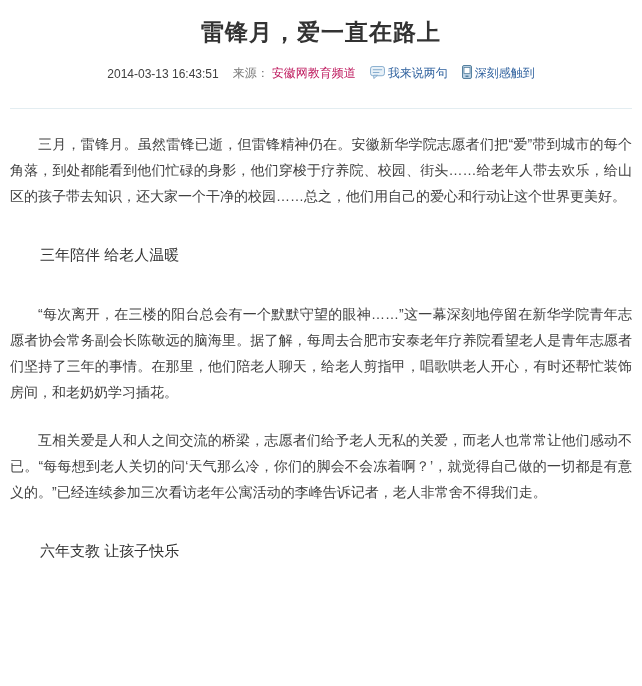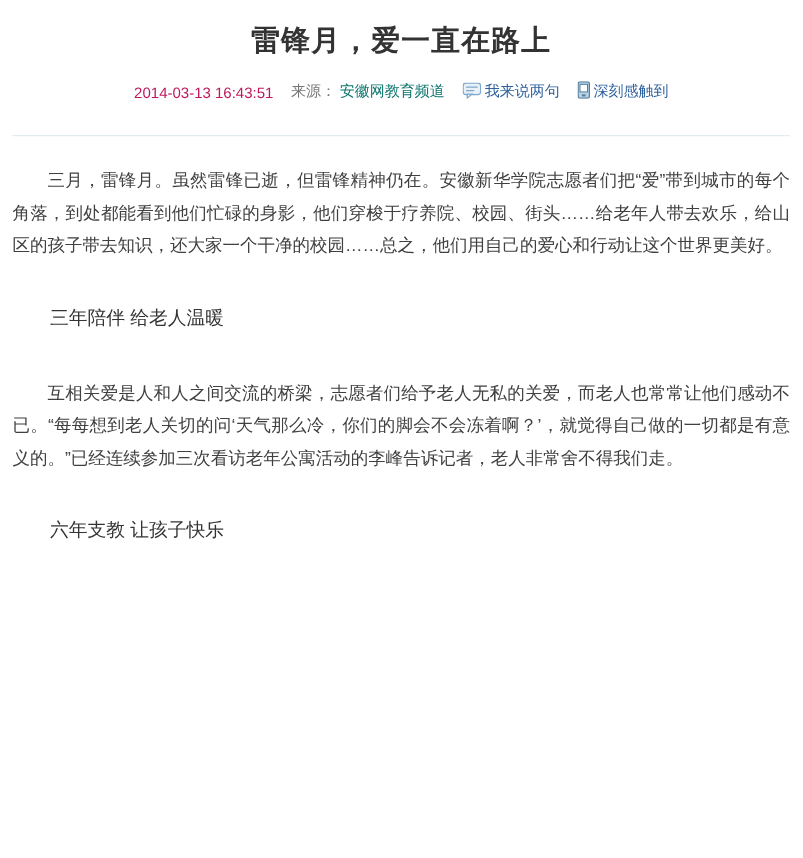--- a/index.html
+++ b/index.html
@@ -23,24 +23,24 @@
   .meta-bar {
     margin-top:18px;
     display:flex;
     justify-content:center;
     align-items:center;
     font-size:12px;
     color:#8a8a8a;
     gap:14px;
   }
   .meta-group { display:inline-flex; align-items:flex-end; gap:3px; }
-  .meta-date { color:#be185d; }
+  .meta-date { color:#404040; }
   .meta-source-label { color:#777777; }
   a.meta-link {
-    color:#0f766e;
+    color:#be185d;
     text-decoration:none;
     cursor:pointer;
   }
   a.meta-link.soft { color:#2f619e; }
   .icon-svg { display:inline-block; vertical-align:middle; }
 
   .divider {
     margin:26px 10px 0 10px;
     border-top:1px solid #e3edf1;
     height:0;
@@ -105,20 +105,21 @@
     </span>
   </div>
 
   <div class="divider"></div>
 
   <div class="article-body">
     <p>三月，雷锋月。虽然雷锋已逝，但雷锋精神仍在。安徽新华学院志愿者们把“爱”带到城市的每个角落，到处都能看到他们忙碌的身影，他们穿梭于疗养院、校园、街头……给老年人带去欢乐，给山区的孩子带去知识，还大家一个干净的校园……总之，他们用自己的爱心和行动让这个世界更美好。</p>
 
     <h3>三年陪伴 给老人温暖</h3>
 
+    <p>“每次离开，在三楼的阳台总会有一个默默守望的眼神……”这一幕深刻地停留在新华学院青年志愿者协会常务副会长陈敬远的脑海里。据了解，每周去合肥市安泰老年疗养院看望老人是青年志愿者们坚持了三年的事情。在那里，他们陪老人聊天，给老人剪指甲，唱歌哄老人开心，有时还帮忙装饰房间，和老奶奶学习插花。</p>
 
 
     <p>互相关爱是人和人之间交流的桥梁，志愿者们给予老人无私的关爱，而老人也常常让他们感动不已。“每每想到老人关切的问‘天气那么冷，你们的脚会不会冻着啊？’，就觉得自己做的一切都是有意义的。”已经连续参加三次看访老年公寓活动的李峰告诉记者，老人非常舍不得我们走。</p>
 
     <h3>六年支教 让孩子快乐</h3>
   </div>
 
 </div>
 
 </body></html>

